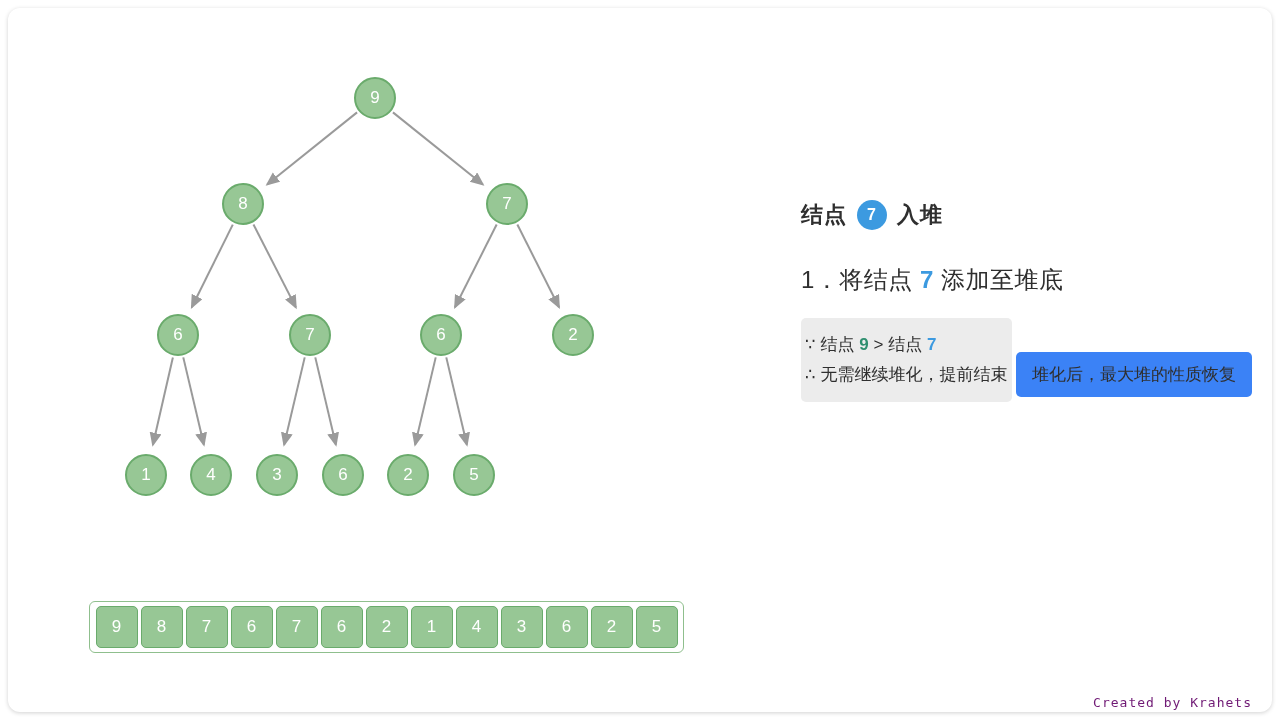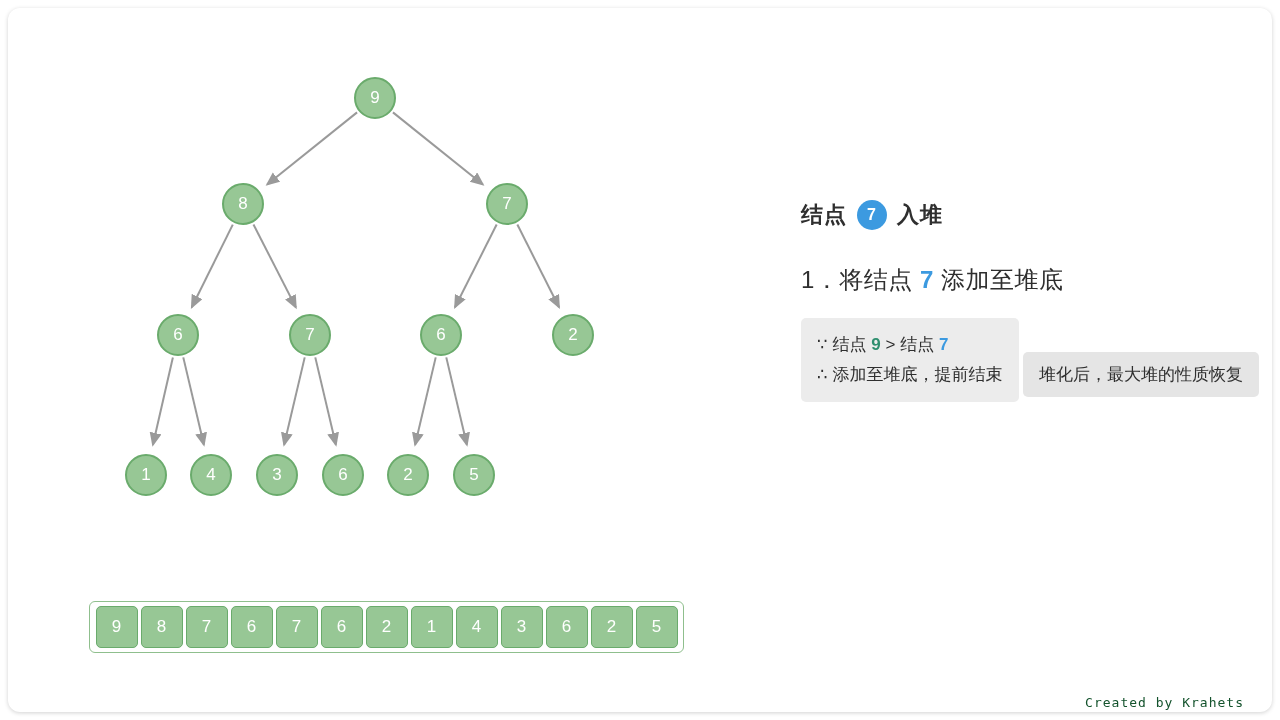--- a/index.html
+++ b/index.html
@@ -119,45 +119,45 @@
     letter-spacing: 0.5px;
   }
   .step .blue {
     color: #3c9ae0;
     font-weight: bold;
   }
   .note {
     margin-top: 22px;
     background: #ececec;
     border-radius: 5px;
-    padding: 12px 16px;
+    padding: 12px 4px;
     font-size: 17px;
     color: #2f2f2f;
     line-height: 30px;
     display: inline-block;
   }
   .note .green { color: #2f8f6f; font-weight: bold; }
   .note .blue  { color: #3c9ae0; font-weight: bold; }
   .note2 {
     margin-top: 14px;
-    background: #e5e5e5;
+    background: #3b82f6;
     border-radius: 5px;
     padding: 11px 16px;
     font-size: 17px;
     color: #2f2f2f;
     display: inline-block;
   }
   
   #credit {
     position: absolute;
-    right: 36px;
+    right: 28px;
     bottom: 10px;
     font-family: "DejaVu Sans Mono", "Liberation Mono", monospace;
     font-size: 13px;
-    color: #14532d;
+    color: #701a75;
     letter-spacing: 1px;
   }
 </style>
 </head>
 <body>
 
 <div id="root">
   <div class="card"></div>
 
   <div id="tree-area">
@@ -230,20 +230,20 @@
 
 
     <div class="note">
       <div>
         <span>∵ 结点</span>
         <span class="green">9</span>
         <span>&gt;</span>
         <span>结点</span>
         <span class="blue">7</span>
       </div>
-      <div>∴ 添加至堆底，提前结束</div>
+      <div>∴ 无需继续堆化，提前结束</div>
     </div>
 
     <div class="note2">堆化后，最大堆的性质恢复</div>
   </div>
 
   <div id="credit">Created by Krahets</div>
 </div>
 
 </body></html>

